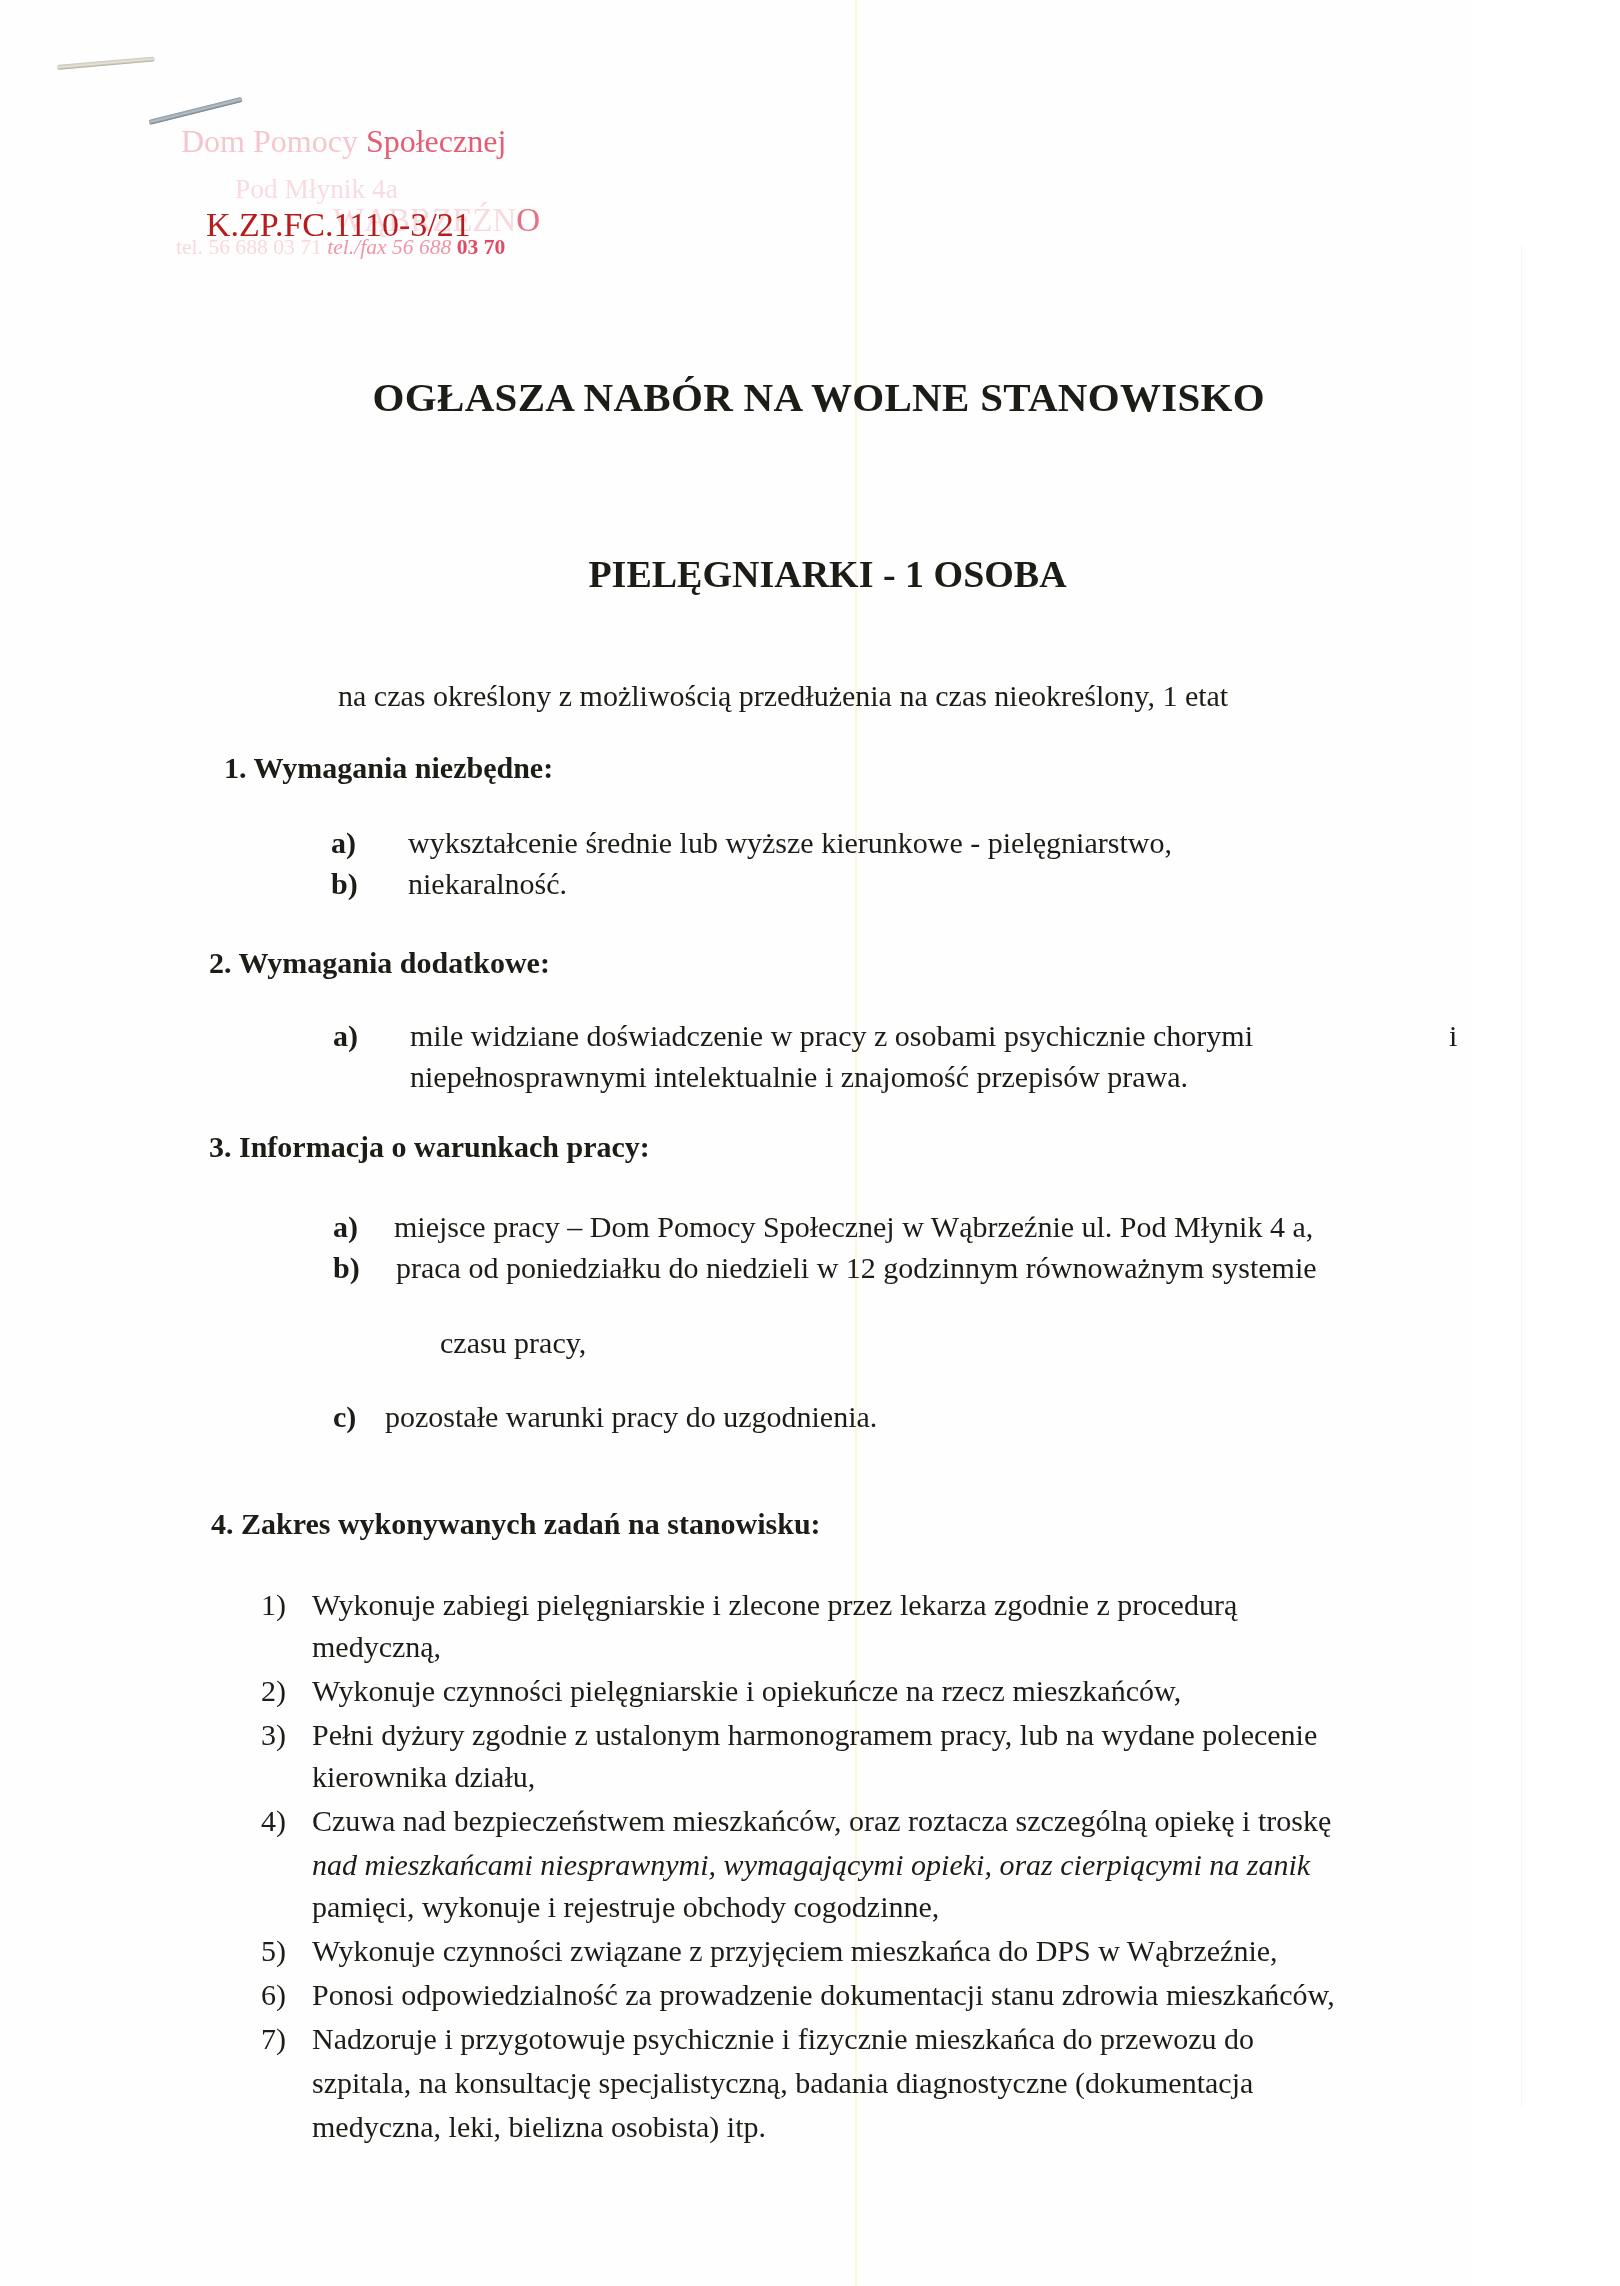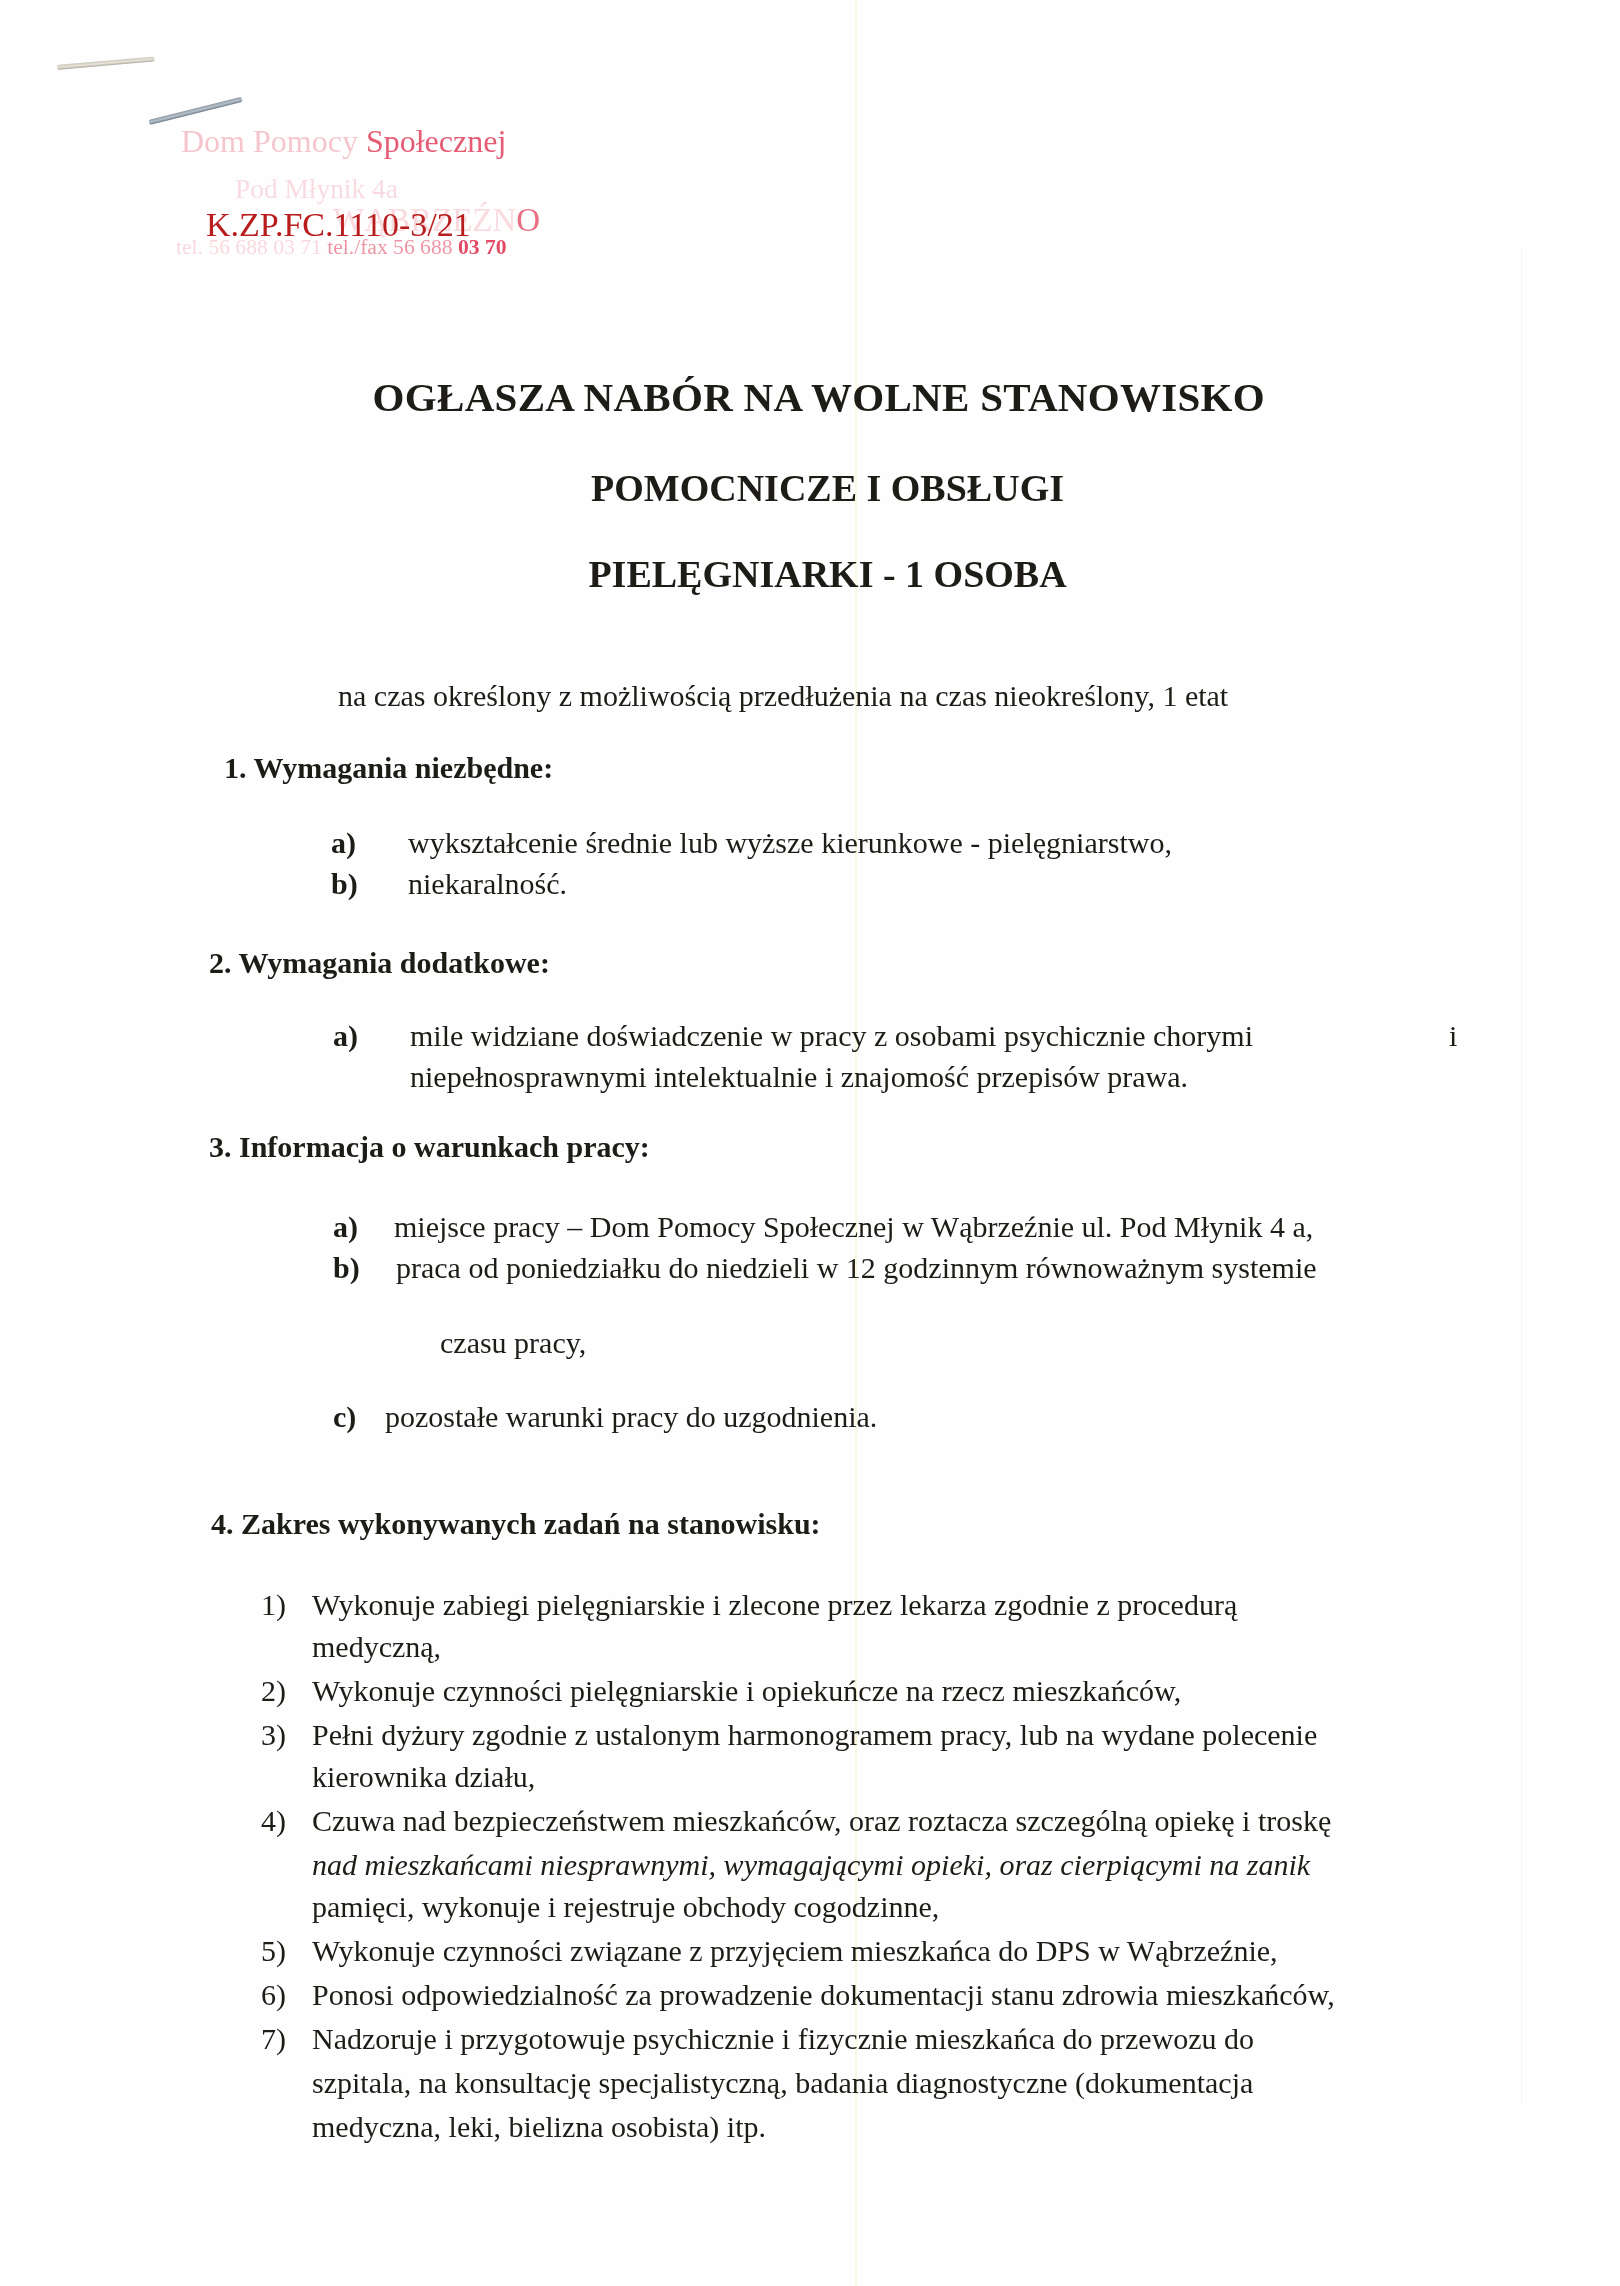--- a/index.html
+++ b/index.html
@@ -14,21 +14,21 @@
     .staple.s2 { left: 149px; top: 120px; width: 96px; background: linear-gradient(#8d98a2, #b7c2cb, #6f7b86); transform: rotate(-14deg); }
 
     .stamp { position: absolute; color: #e2405d; font-family: "Liberation Serif", "DejaVu Serif", serif; white-space: nowrap; line-height: 1; }
     .stamp.l1 { left: 181px; top: 125px; font-size: 32px; opacity: 0.85; }
     .stamp.l1 .faint { opacity: 0.35; }
     .stamp.l2 { left: 235px; top: 176px; font-size: 27.4px; opacity: 0.18; }
     .stamp.l3 { left: 333px; top: 204px; font-size: 33px; opacity: 0.75; }
     .stamp.l3 .faint { opacity: 0.25; }
     .stamp.l4 { left: 176px; top: 237px; font-size: 21.6px; }
     .stamp.l4 .faint { opacity: 0.2; }
-    .stamp.l4 .mid { opacity: 0.55; }
+    .stamp.l4 .mid { opacity: 0.55; font-style: italic; }
     .stamp.l4 .strong { opacity: 0.95; font-weight: bold; }
 
     .ref { left: 206px; top: 208px; font-size: 34px; color: #b91c1c; }
 
     .title { font-weight: bold; font-size: 41px; left: 0; width: 1620px; text-align: center; letter-spacing: 0.3px; }
     .title.t1 { top: 283px; padding-left: 17.6px; box-sizing: border-box; }
     .title.t2 { top: 330px; padding-left: 17.6px; box-sizing: border-box; }
     .title.t3 { top: 377px; padding-left: 17.6px; box-sizing: border-box; }
     .sub { font-weight: bold; font-size: 38px; left: 0; width: 1620px; text-align: center; }
     .sub.s1 { top: 469px; padding-left: 35px; box-sizing: border-box; }
@@ -53,21 +53,20 @@
     <div class="stamp l1"><span class="faint">Dom Pomocy </span><span>Społecznej</span></div>
     <div class="stamp l2">Pod Młynik 4a</div>
     <div class="stamp l3"><span class="faint">WĄBRZEŹN</span><span>O</span></div>
     <div class="stamp l4"><span class="faint">tel. 56 688 03 71 </span><span class="mid">tel./fax 56 688 </span><span class="strong">03 70</span></div>
   </div>
 
   <div class="abs serif ref">K.ZP.FC.1110-3/21</div>
 
   <div class="abs serif title t3">OGŁASZA NABÓR NA WOLNE STANOWISKO</div>
 
-  <div class="abs serif sub s1">POMOCNICZE I OBSŁUGI</div>
   <div class="abs serif sub s2">PIELĘGNIARKI  - 1 OSOBA</div>
 
   <div class="abs serif body" style="left:338px; top:681px;">na czas określony z możliwością przedłużenia na czas nieokreślony, 1 etat</div>
 
   <div>
     <div class="abs serif h" style="left:224px; top:753px;">1. Wymagania niezbędne:</div>
     <div class="abs serif lbl-b" style="left:331px; top:828px;">a)</div>
     <div class="abs serif body" style="left:408px; top:828px;">wykształcenie średnie lub wyższe kierunkowe - pielęgniarstwo,</div>
     <div class="abs serif lbl-b" style="left:331px; top:869px;">b)</div>
     <div class="abs serif body" style="left:408px; top:869px;">niekaralność.</div>

